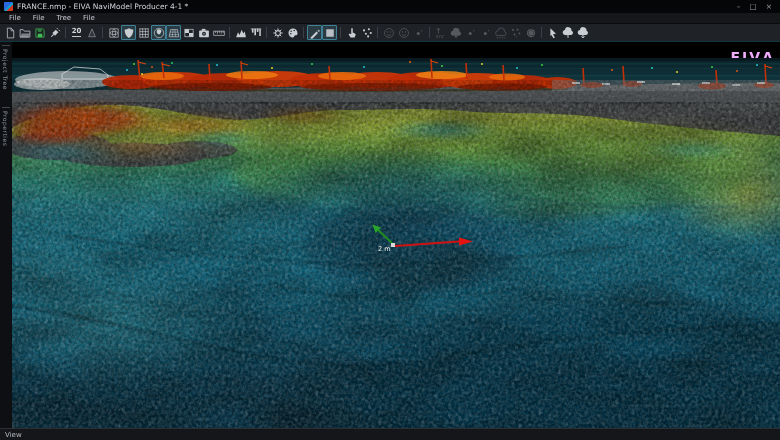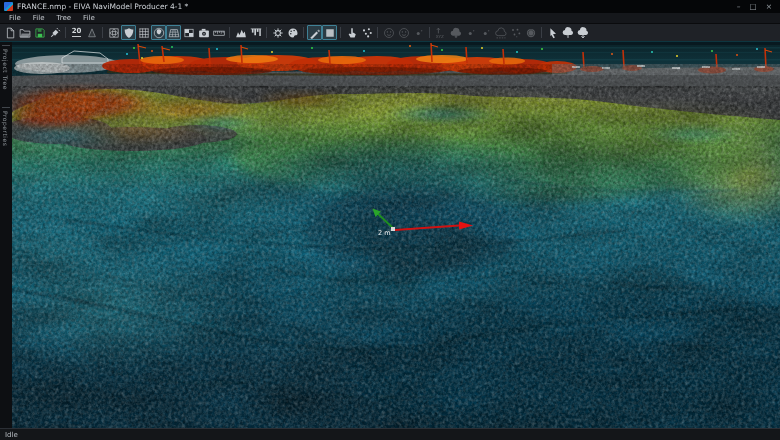--- a/index.html
+++ b/index.html
@@ -21,21 +21,21 @@
   .tbtn.active{border-color:#3f8196;background:#2a3b44;}
   .tbtn.disabled{opacity:.32;}
   .tsep{width:1px;height:11px;background:#3a3e45;margin:0 3px;flex:0 0 auto;}
   .t20{color:#d6dadd;font-size:7px;font-weight:bold;border-bottom:1px solid #c6cacd;line-height:1;padding-bottom:.5px;}
   .logo{position:absolute;right:5px;top:0;height:17px;display:flex;align-items:center;color:#f0abfc;
     font-size:14px;font-weight:bold;letter-spacing:2px;font-family:"DejaVu Sans",sans-serif;margin-top:24px;}
   
   .main{height:386px;border-top:1px solid #0d3640;display:flex;flex:0 0 auto;position:relative;}
   .dock{width:12px;background:#0d0f12;display:flex;flex-direction:column;align-items:center;padding-top:3px;gap:14px;flex:0 0 auto;}
   .dock-tab{writing-mode:vertical-rl;color:#8d9398;font-size:6px;letter-spacing:.5px;padding:3px 1px 3px 0;border-top:1px solid #41464c;white-space:nowrap;}
-  .viewport{position:relative;flex:1;overflow:hidden;background:#22c55e;}
+  .viewport{position:relative;flex:1;overflow:hidden;background:#22c55e;margin-top:16px;}
   svg.scene{display:block;width:768px;height:386px;}
   
   .statusbar{height:12px;background:#141619;border-top:1px solid #2b2f35;display:flex;align-items:center;justify-content:space-between;padding:0 5px;flex:0 0 auto;}
   .status-left{color:#ced2d6;font-size:7px;white-space:nowrap;}
   .status-right{color:#b9bec3;font-size:7px;white-space:nowrap;}
 </style>
 </head>
 <body>
 
 <svg width="0" height="0" style="position:absolute" aria-hidden="true">
@@ -597,15 +597,15 @@
           <path d="M381,186 L365,171" stroke="#1f8f1f" stroke-width="1.8"></path>
           <path d="M360.5,166.5 L369,169.5 363.5,175 Z" fill="#2aa42a"></path>
           <rect x="379" y="185" width="4" height="4" fill="#d9d9d9"></rect>
           <text x="366" y="193" font-size="6.5" fill="#f2f2f2" font-family="DejaVu Sans">2 m</text>
         </g>
       </svg>
     </div>
   </div>
 
   <div class="statusbar">
-    <span class="status-right">Idle</span>
+    <span class="status-right">View</span>
   </div>
 </div>
 
 </body></html>

